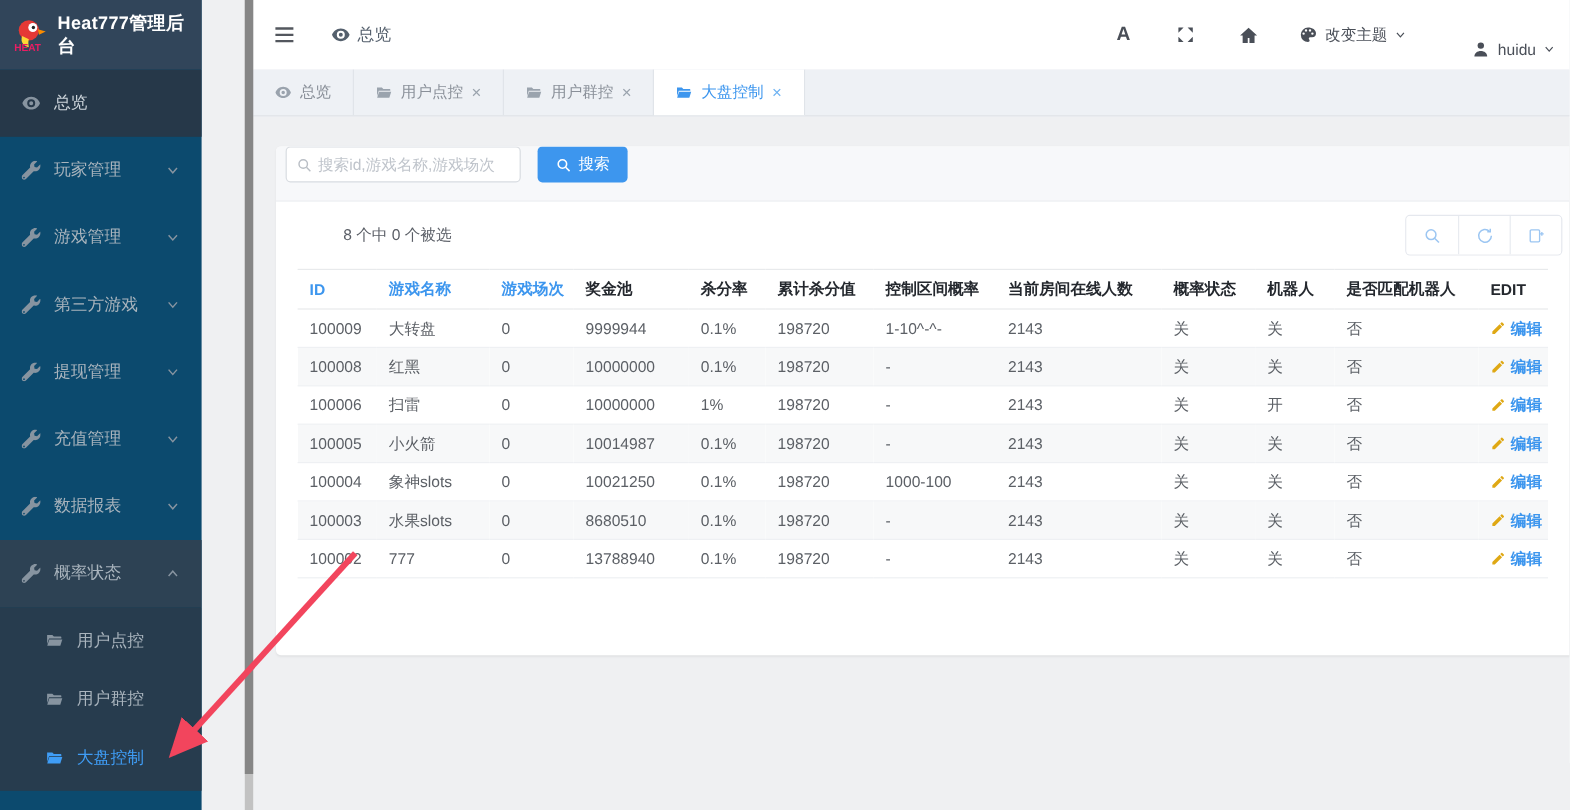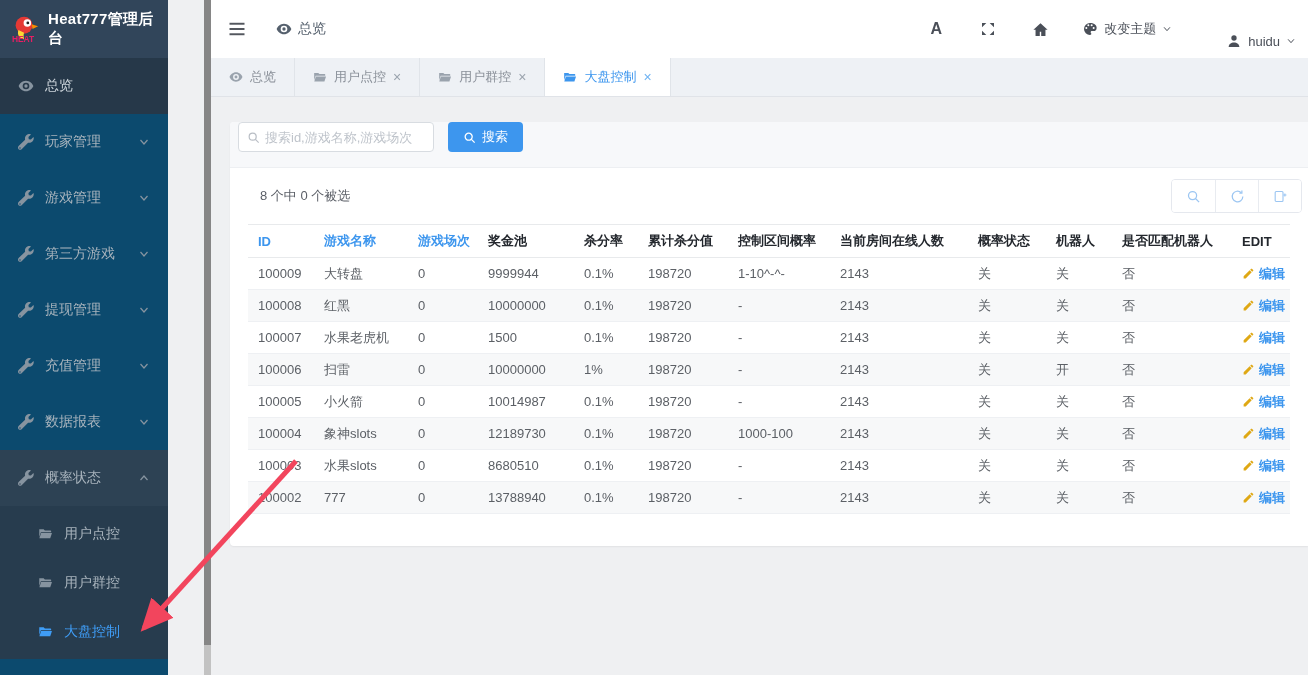--- a/index.html
+++ b/index.html
@@ -61,21 +61,21 @@
   .card { background:#fff; border-radius:4px 0 0 4px; height:424px; box-shadow:0 1px 2px rgba(0,0,0,.06); overflow:hidden; }
   .search-row { height:46px; display:flex; align-items:flex-start; padding:0 8px; background:#f7f8fa; border-bottom:1px solid #edeff2; }
   .search-box { width:196px; height:30px; background:#fff; border:1px solid #d8dce1; border-radius:4px; display:flex; align-items:center; padding:0 8px; }
   .search-box .ic { color:#b9bec5; }
   .search-box .ic svg { width:13px; height:13px; }
   .search-box input { border:none; outline:none; flex:1; margin-left:5px; font-size:13px; color:#666; font-family:"Liberation Sans",sans-serif; background:transparent; }
   .search-box input::placeholder { color:#bfc4cb; }
   .search-btn { margin-left:14px; height:30px; padding:0 15px; background:#3d96ee; color:#fff; border:none; border-radius:4px; font-size:13px; display:flex; align-items:center; gap:6px; cursor:pointer; font-family:"Liberation Sans",sans-serif; }
   .search-btn .ic svg { width:13px; height:13px; }
 
-  .toolbar-row { height:56px; display:flex; align-items:center; justify-content:space-between; padding:0 6px 0 30px; }
+  .toolbar-row { height:56px; display:flex; align-items:center; justify-content:space-between; padding:0 6px 0 30px;margin-left:26px; }
   .selection-text { color:#5a5e66; font-size:13px; }
   .btn-group { display:flex; border:1px solid #e5e8ee; border-radius:4px; overflow:hidden; margin-right:0; }
   .btn-group button { width:43px; height:32px; background:#fff; border:none; border-left:1px solid #e8ebf0; color:#9cc6f2; display:flex; align-items:center; justify-content:center; cursor:pointer; }
   .btn-group button:first-child { border-left:none; }
   .btn-group button svg { width:15px; height:15px; }
 
   table { width:calc(100% - 36px); margin:0 18px; border-collapse:collapse; font-size:13px; color:#5c6066; table-layout:fixed; }
   thead th { height:33px; text-align:left; padding:0 4px 0 10px; color:#24282e; font-weight:bold; border-top:1px solid #e8eaec; border-bottom:1px solid #e8eaec; font-size:13px; white-space:nowrap; overflow:hidden; }
   thead th.sortable { color:#3d96ee; cursor:pointer; }
   tbody td { height:32px; padding:0 4px 0 10px; border-bottom:1px solid #eef0f3; white-space:nowrap; overflow:hidden; }
@@ -462,43 +462,20 @@
                   <span class="ic pencil">
                     <svg viewBox="0 0 24 24" fill="currentColor">
                       <path d="M3 17.2V21h3.8L17.9 9.9l-3.8-3.8L3 17.2zM20.7 7.1c.4-.4.4-1 0-1.4l-2.4-2.4c-.4-.4-1-.4-1.4 0l-1.8 1.8 3.8 3.8 1.8-1.8z"></path>
                     </svg>
                   </span>
                   <a class="edit-link">编辑</a>
                 </span>
               </td>
             </tr>
             <tr>
-              <td>100007</td>
-              <td>水果老虎机</td>
-              <td>0</td>
-              <td>1500</td>
-              <td>0.1%</td>
-              <td>198720</td>
-              <td>-</td>
-              <td>2143</td>
-              <td>关</td>
-              <td>关</td>
-              <td>否</td>
-              <td>
-                <span class="edit-cell">
-                  <span class="ic pencil">
-                    <svg viewBox="0 0 24 24" fill="currentColor">
-                      <path d="M3 17.2V21h3.8L17.9 9.9l-3.8-3.8L3 17.2zM20.7 7.1c.4-.4.4-1 0-1.4l-2.4-2.4c-.4-.4-1-.4-1.4 0l-1.8 1.8 3.8 3.8 1.8-1.8z"></path>
-                    </svg>
-                  </span>
-                  <a class="edit-link">编辑</a>
-                </span>
-              </td>
-            </tr>
-            <tr>
               <td>100006</td>
               <td>扫雷</td>
               <td>0</td>
               <td>10000000</td>
               <td>1%</td>
               <td>198720</td>
               <td>-</td>
               <td>2143</td>
               <td>关</td>
               <td>开</td>
@@ -534,21 +511,21 @@
                     </svg>
                   </span>
                   <a class="edit-link">编辑</a>
                 </span>
               </td>
             </tr>
             <tr>
               <td>100004</td>
               <td>象神slots</td>
               <td>0</td>
-              <td>12189730</td>
+              <td>10021250</td>
               <td>0.1%</td>
               <td>198720</td>
               <td>1000-100</td>
               <td>2143</td>
               <td>关</td>
               <td>关</td>
               <td>否</td>
               <td>
                 <span class="edit-cell">
                   <span class="ic pencil">

